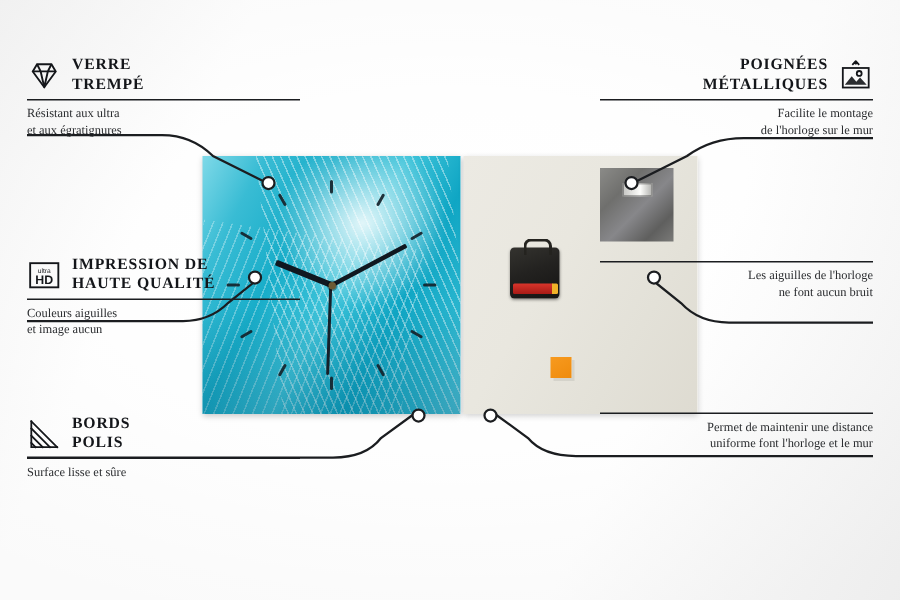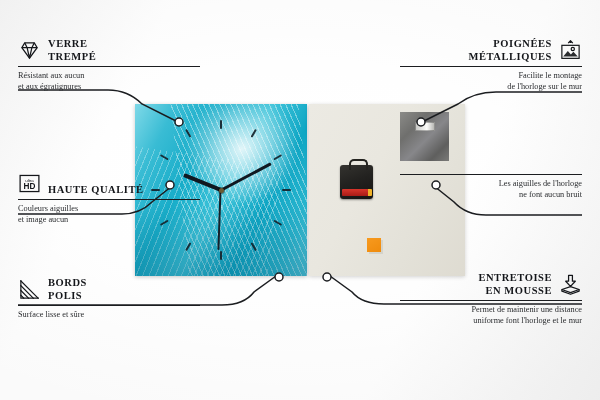--- a/index.html
+++ b/index.html
@@ -226,36 +226,36 @@
           <path d="M4 9 H20 M7 4 L9.5 9 L12 20 L14.5 9 L17 4"></path>
         </svg>
       </span>
       <span class="title">
         <span>VERRE</span><br>
         <span>TREMPÉ</span>
       </span>
     </div>
     <div class="rule"></div>
     <div class="desc">
-      <span>Résistant aux aucun</span><br>
+      <span>Résistant aux ultra</span><br>
       <span>et aux égratignures</span>
     </div>
   </div>
 
   <div class="callout c-left" id="cal-impression">
     <div class="head">
       <span class="ic">
         <svg viewBox="0 0 24 24">
           <rect x="2.2" y="3.6" width="19.6" height="16.8" fill="none" stroke="#14161a" stroke-width="1.3"></rect>
           <text x="12" y="10.6" font-family="Liberation Sans, sans-serif" font-size="4.6" text-anchor="middle" fill="#14161a">ultra</text>
           <text x="12" y="18" font-family="Liberation Sans, sans-serif" font-size="8.6" font-weight="bold" text-anchor="middle" fill="#14161a">HD</text>
         </svg>
       </span>
       <span class="title">
-        <br>
+        <span>IMPRESSION DE</span><br>
         <span>HAUTE QUALITÉ</span>
       </span>
     </div>
     <div class="rule"></div>
     <div class="desc">
       <span>Couleurs aiguilles</span><br>
       <span>et image aucun</span>
     </div>
   </div>
 
@@ -305,33 +305,20 @@
 
   <div class="callout c-right" id="cal-mecanisme">
     <div class="rule"></div>
     <div class="desc">
       <span>Les aiguilles de l'horloge</span><br>
       <span>ne font aucun bruit</span>
     </div>
   </div>
 
   <div class="callout c-right" id="cal-entretoise">
-    <div class="head">
-      <span class="title">
-        <span>ENTRETOISE</span><br>
-        <span>EN MOUSSE</span>
-      </span>
-      <span class="ic">
-        <svg viewBox="0 0 24 24" fill="none" stroke="#14161a" stroke-width="1.3" stroke-linejoin="round">
-          <path d="M10 2.4 L14 2.4 L14 8.6 L17 8.6 L12 14 L7 8.6 L10 8.6 Z"></path>
-          <path d="M12 14.2 L21 17.2 L12 20.4 L3 17.2 Z"></path>
-          <path d="M3 17.2 L3 19 L12 22.2 L21 19 L21 17.2"></path>
-        </svg>
-      </span>
-    </div>
     <div class="rule"></div>
     <div class="desc">
       <span>Permet de maintenir une distance</span><br>
       <span>uniforme font l'horloge et le mur</span>
     </div>
   </div>
 
 </div>
 
 </body></html>

